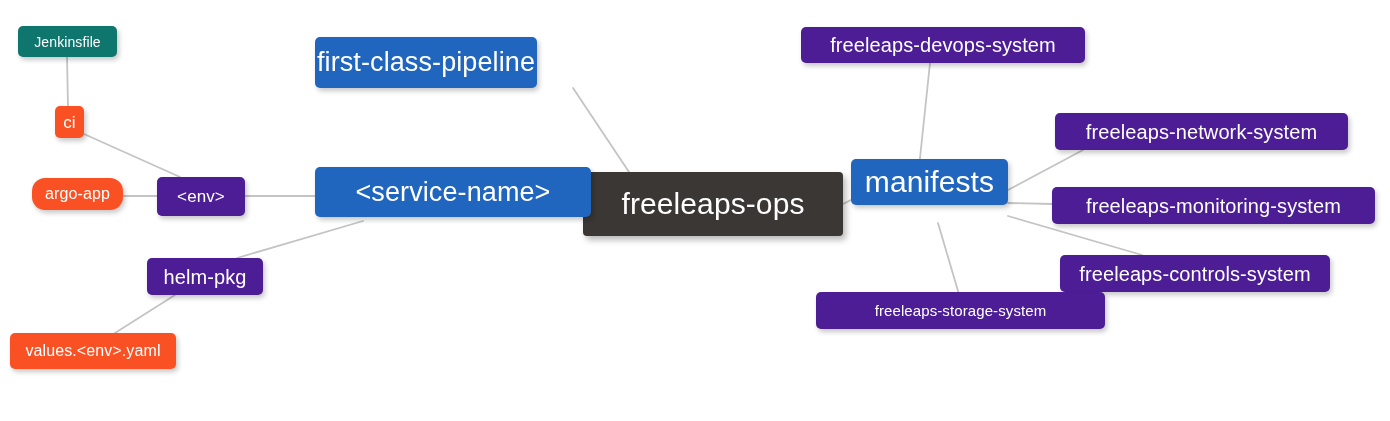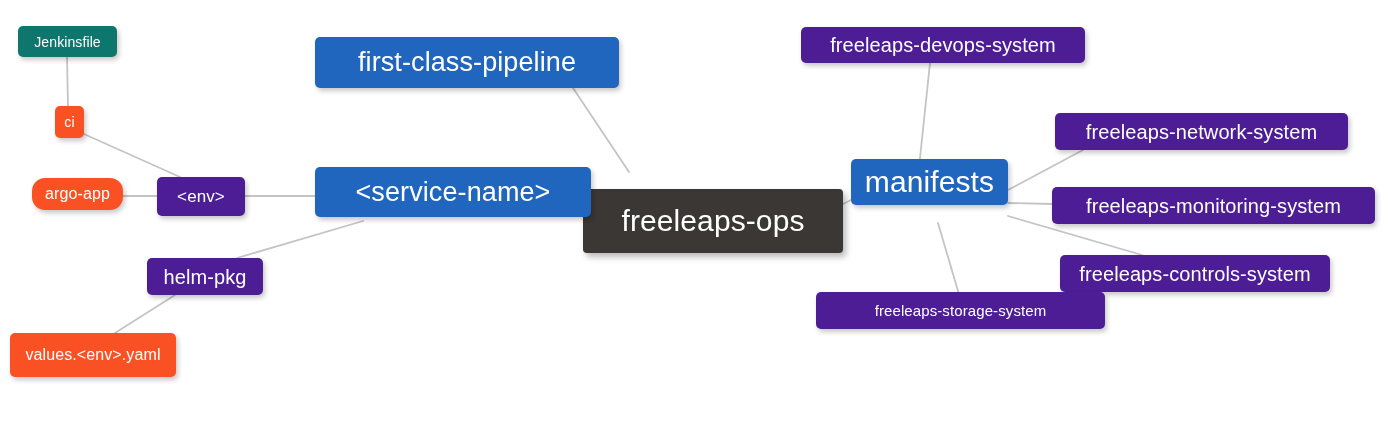--- a/index.html
+++ b/index.html
@@ -36,21 +36,20 @@
     border-radius: 5px;
     box-shadow: 2px 3px 5px rgba(0,0,0,0.22);
     letter-spacing: 0.1px;
     line-height: 1;
     user-select: none;
   }
   .node.root {
     background: #3b3735;
     border-radius: 4px;
     box-shadow: 3px 4px 6px rgba(0,0,0,0.28);
-    margin-top: 17px;
   }
   .node.blue   { background: #2065be; }
   .node.green  { background: #4c1d95; }
   .node.red    { background: #fa5124; }
   .node.orange { background: #0f766e; }
 </style>
 </head>
 <body>
 
 <div id="canvas">
@@ -66,27 +65,27 @@
       <line x1="175" y1="295" x2="115" y2="333" stroke="#c4c4c4" stroke-width="1.8" stroke-linecap="round"></line>
       <line x1="918" y1="177" x2="930" y2="63" stroke="#c4c4c4" stroke-width="1.8" stroke-linecap="round"></line>
       <line x1="1008" y1="190" x2="1083" y2="150" stroke="#c4c4c4" stroke-width="1.8" stroke-linecap="round"></line>
       <line x1="1008" y1="203" x2="1052" y2="204" stroke="#c4c4c4" stroke-width="1.8" stroke-linecap="round"></line>
       <line x1="1008" y1="216" x2="1142" y2="255" stroke="#c4c4c4" stroke-width="1.8" stroke-linecap="round"></line>
       <line x1="938" y1="223" x2="963" y2="308" stroke="#c4c4c4" stroke-width="1.8" stroke-linecap="round"></line>
     </svg>
   <div id="node-layer">
       <div class="node root" style="left: 583px; top: 172px; width: 260px; height: 64px; font-size: 30px;">freeleaps-ops</div>
       <div class="node blue" style="left: 315px; top: 167px; width: 276px; height: 50px; font-size: 27px;">&lt;service-name&gt;</div>
-      <div class="node blue" style="left: 315px; top: 37px; width: 304px; height: 51px; font-size: 27px;">first-class-pipeline</div>
+      <div class="node blue" style="left: 315px; top: 37px; width: 222px; height: 51px; font-size: 27px;">first-class-pipeline</div>
       <div class="node blue" style="left: 851px; top: 159px; width: 157px; height: 46px; font-size: 30px;">manifests</div>
       <div class="node green" style="left: 157px; top: 177px; width: 88px; height: 39px; font-size: 17px;">&lt;env&gt;</div>
       <div class="node green" style="left: 147px; top: 258px; width: 116px; height: 37px; font-size: 20px; text-align: center;">helm-pkg</div>
-      <div class="node red" style="left: 55px; top: 106px; width: 29px; height: 32px; font-size: 14px;">ci</div>
+      <div class="node red" style="left: 55px; top: 106px; width: 29px; height: 32px; font-size: 17px;">ci</div>
       <div class="node red" style="left: 32px; top: 178px; width: 91px; height: 32px; font-size: 16px; border-radius: 13px;">argo-app</div>
-      <div class="node red" style="left: 10px; top: 333px; width: 166px; height: 44px; font-size: 16px;">values.&lt;env&gt;.yaml</div>
+      <div class="node red" style="left: 10px; top: 333px; width: 166px; height: 36px; font-size: 16px;">values.&lt;env&gt;.yaml</div>
       <div class="node orange" style="left: 18px; top: 26px; width: 99px; height: 31px; font-size: 14px;">Jenkinsfile</div>
       <div class="node green" style="left: 801px; top: 27px; width: 284px; height: 36px; font-size: 20px;">freeleaps-devops-system</div>
       <div class="node green" style="left: 1055px; top: 113px; width: 293px; height: 37px; font-size: 20px; text-align: right;">freeleaps-network-system</div>
       <div class="node green" style="left: 1052px; top: 187px; width: 323px; height: 37px; font-size: 20px;">freeleaps-monitoring-system</div>
       <div class="node green" style="left: 1060px; top: 255px; width: 270px; height: 37px; font-size: 20px;">freeleaps-controls-system</div>
       <div class="node green" style="left: 816px; top: 292px; width: 289px; height: 37px; font-size: 15px;">freeleaps-storage-system</div>
     </div>
 </div>
 
 </body></html>

